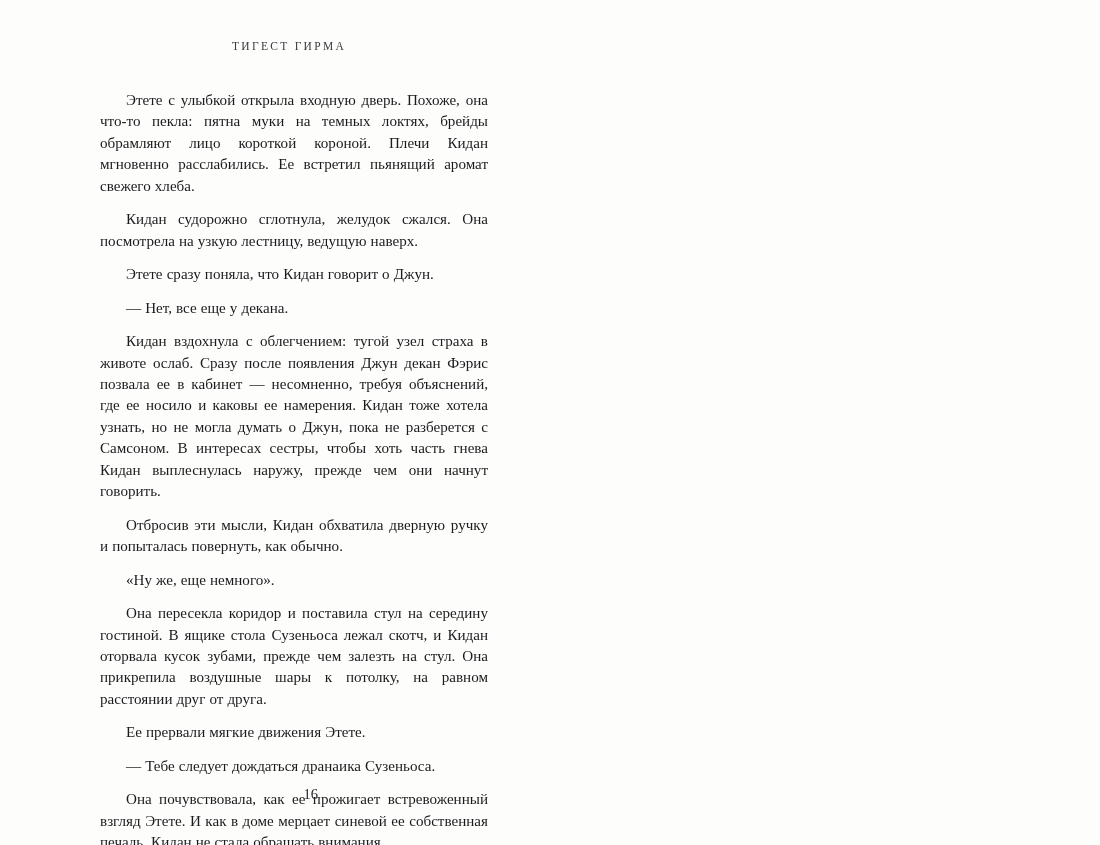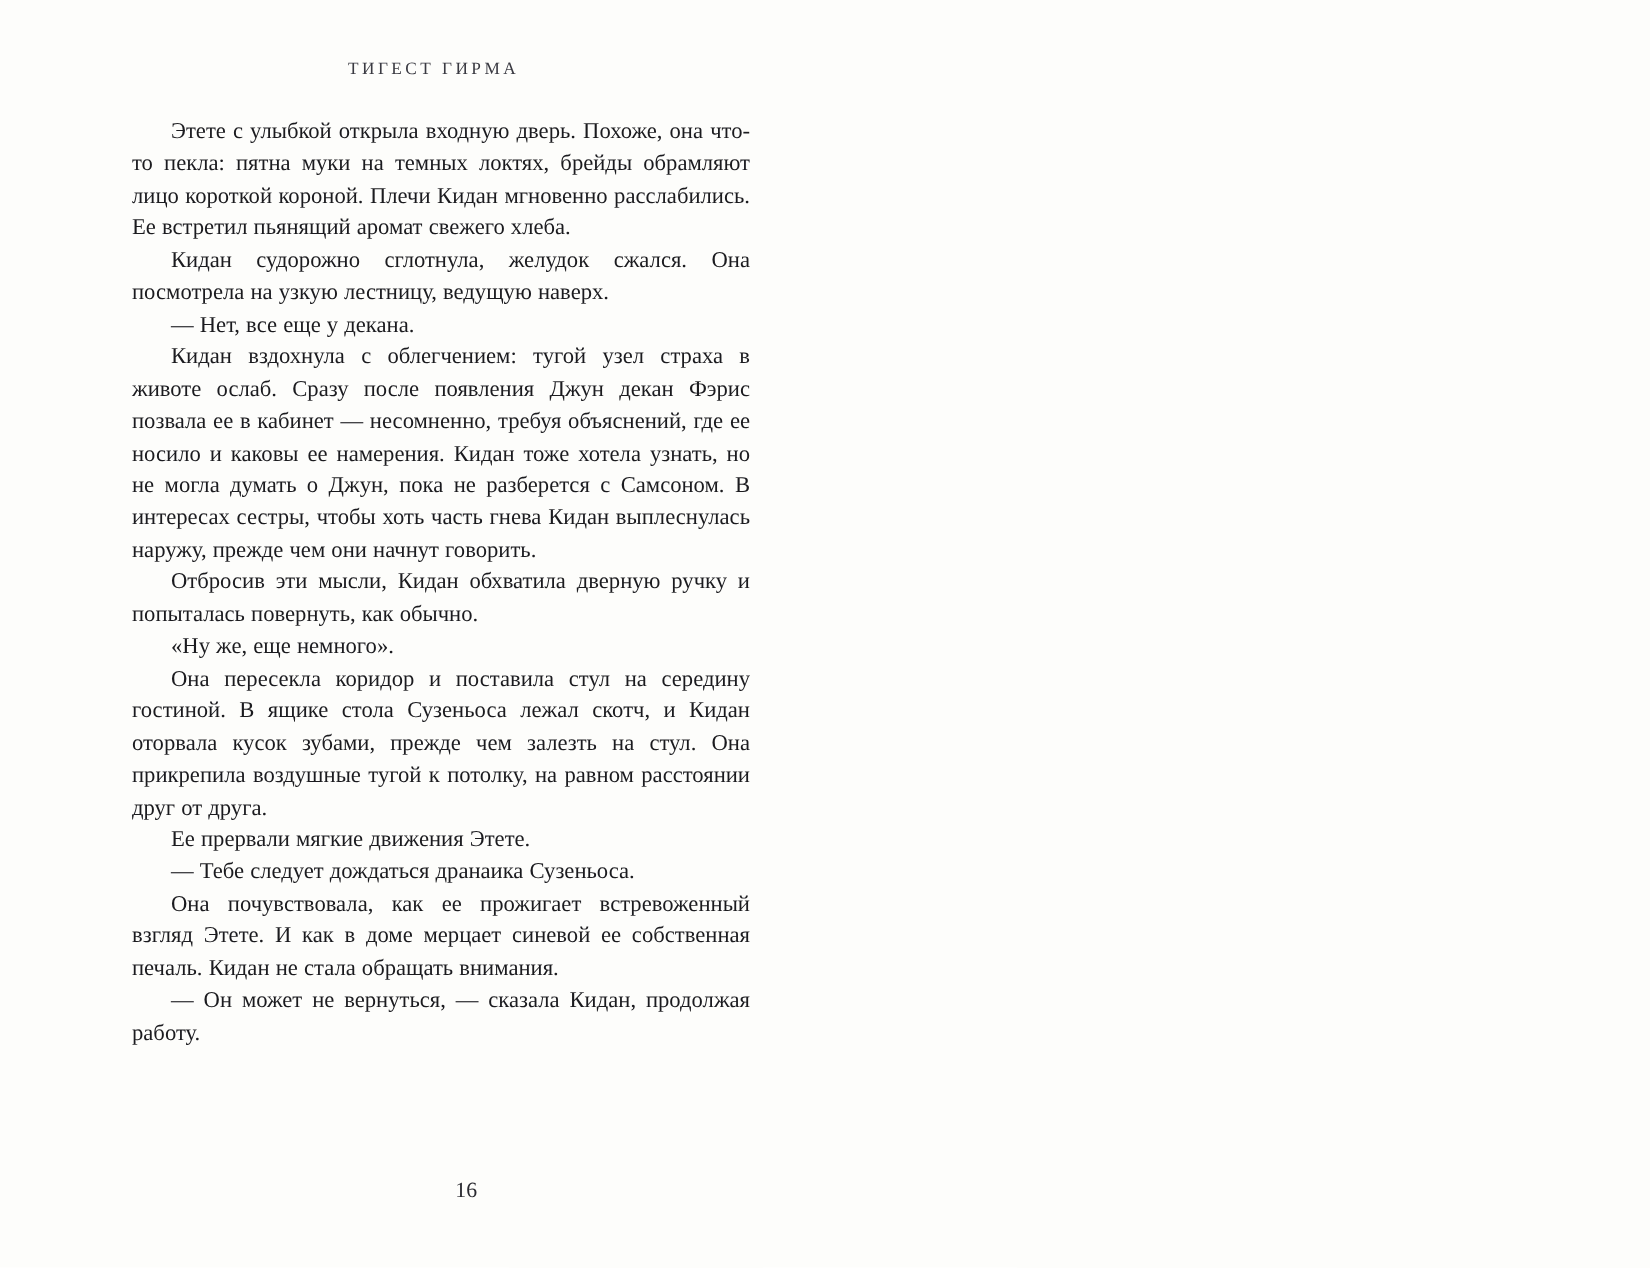--- a/index.html
+++ b/index.html
@@ -48,21 +48,21 @@
   .running-head-left  { left: 232px; }
 
   
   .text-col {
     position: absolute;
     top: 78px;
   }
   .text-col-left  { left: 88px;  width: 412px; }
 
   p.para {
-    margin: 0;
+    margin: 12px;
     font-size: 15.1px;
     line-height: 21.45px;
     text-align: justify;
     text-indent: 26px;
     hyphens: manual;
     word-spacing: 0.02em;
   }
 
   
   .folio {
@@ -80,25 +80,26 @@
 
 <div class="spread">
 
   <div class="page page-left">
 
     <div class="running-head running-head-left">ТИГЕСТ ГИРМА</div>
 
     <div class="text-col text-col-left">
       <p class="para">Этете с улыбкой открыла входную дверь. Похоже, она что-то пекла: пятна муки на темных локтях, брейды обрамляют лицо короткой короной. Плечи Кидан мгновенно расслабились. Ее встретил пьянящий аромат свежего хлеба.</p>
       <p class="para">Кидан судорожно сглотнула, желудок сжался. Она посмотрела на узкую лестницу, ведущую наверх.</p>
+      <p class="para">Этете сразу поняла, что Кидан говорит о Джун.</p>
       <p class="para">— Нет, все еще у декана.</p>
       <p class="para">Кидан вздохнула с облегчением: тугой узел страха в животе ослаб. Сразу после появления Джун декан Фэрис позвала ее в кабинет — несомненно, требуя объяснений, где ее носило и каковы ее намерения. Кидан тоже хотела узнать, но не могла думать о Джун, пока не разберется с Самсоном. В интересах сестры, чтобы хоть часть гнева Кидан выплеснулась наружу, прежде чем они начнут говорить.</p>
       <p class="para">Отбросив эти мысли, Кидан обхватила дверную ручку и попыталась повернуть, как обычно.</p>
       <p class="para">«Ну же, еще немного».</p>
-      <p class="para">Она пересекла коридор и поставила стул на середину гостиной. В ящике стола Сузеньоса лежал скотч, и Кидан оторвала кусок зубами, прежде чем залезть на стул. Она прикрепила воздушные тугой к потолку, на равном расстоянии друг от друга.</p>
+      <p class="para">Она пересекла коридор и поставила стул на середину гостиной. В ящике стола Сузеньоса лежал скотч, и Кидан оторвала кусок зубами, прежде чем залезть на стул. Она прикрепила воздушные шары к потолку, на равном расстоянии друг от друга.</p>
       <p class="para">Ее прервали мягкие движения Этете.</p>
       <p class="para">— Тебе следует дождаться дранаика Сузеньоса.</p>
       <p class="para">Она почувствовала, как ее прожигает встревоженный взгляд Этете. И как в доме мерцает синевой ее собственная печаль. Кидан не стала обращать внимания.</p>
       <p class="para">— Он может не вернуться, — сказала Кидан, продолжая работу.</p>
     </div>
 
     <div class="folio folio-left">16</div>
   </div>
 
   <div class="page page-right">

